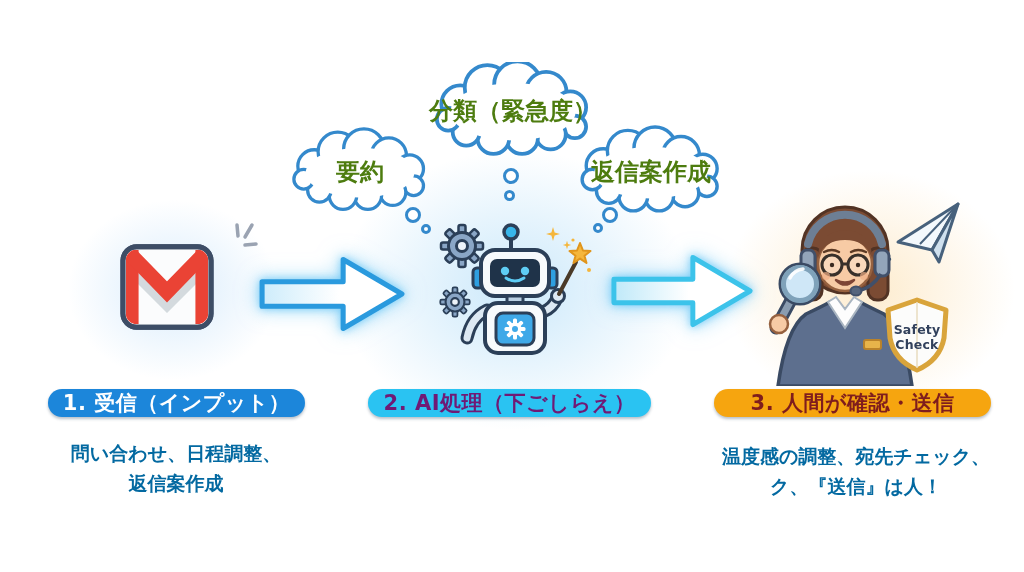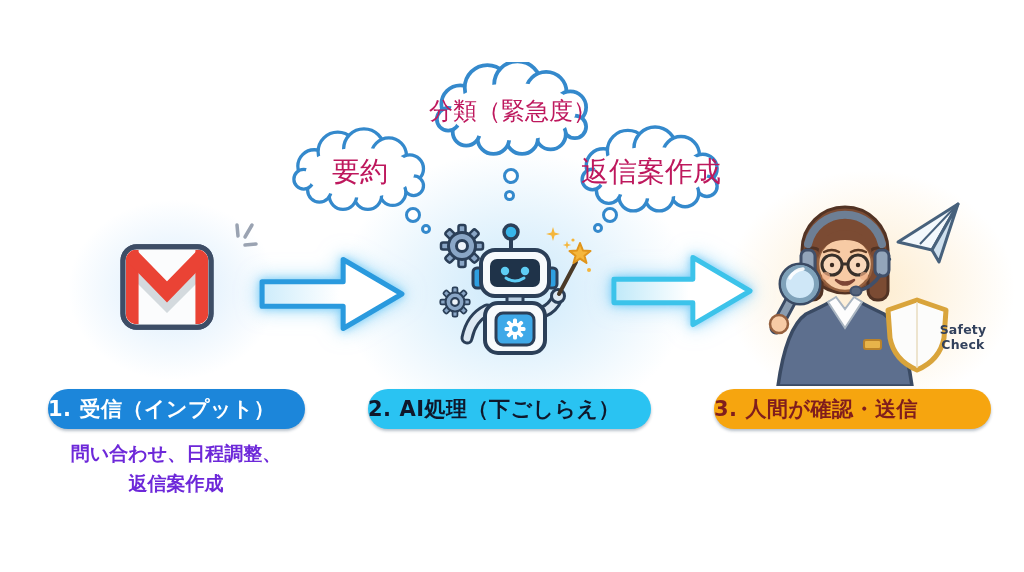--- a/index.html
+++ b/index.html
@@ -10,34 +10,34 @@
   .glow-gmail{left:68px;top:200px;width:210px;height:180px;
     background:radial-gradient(closest-side,rgba(165,210,248,.42),rgba(165,210,248,0));}
   .glow-robot{left:340px;top:150px;width:350px;height:280px;
     background:radial-gradient(closest-side,rgba(140,205,245,.45),rgba(140,205,245,0));}
   .glow-person{left:725px;top:170px;width:290px;height:240px;
     background:radial-gradient(closest-side,rgba(252,223,174,.60),rgba(252,223,174,0));}
 
   .cloud{position:absolute;}
   .cloud svg{position:absolute;inset:0;width:100%;height:100%;}
   .cloud-label{position:absolute;inset:0;display:flex;align-items:center;justify-content:center;
-    font-weight:normal;color:#be185d;}
-  .cloud-label.sm{font-size:28px;text-align:right;}
+    font-weight:bold;color:#4d7c0f;}
+  .cloud-label.sm{font-size:24px;text-align:right;}
   .cloud-label.md{font-size:24px;}
 
   .bubble-dot{position:absolute;background:#fff;border:3px solid #3489cc;border-radius:50%;box-sizing:border-box;}
 
   .arrow{position:absolute;}
   .arrow svg{filter:drop-shadow(0 0 4px rgba(110,200,245,.9)) drop-shadow(0 0 10px rgba(110,200,245,.55));}
 
   .illus{position:absolute;}
 
-  .pill{position:absolute;height:40px;border-radius:21px;display:flex;align-items:center;
+  .pill{position:absolute;height:28px;border-radius:21px;display:flex;align-items:center;justify-content:center;
     font-size:21px;font-weight:bold;box-shadow:0 2px 3px rgba(20,50,80,.30);letter-spacing:.5px;}
-  .desc{position:absolute;text-align:center;font-size:19px;font-weight:bold;line-height:30px;color:#6d28d9;}
+  .desc{position:absolute;text-align:center;font-size:19px;font-weight:bold;line-height:30px;color:#0369a1;}
 
   .badge-text{position:absolute;text-align:center;font-weight:bold;color:#32415c;
     font-size:12.5px;line-height:15px;letter-spacing:.2px;}
 </style>
 </head>
 <body>
 
 <div class="canvas">
 
   <div class="glow glow-gmail"></div>
@@ -277,33 +277,37 @@
       </g>
       <circle cx="31" cy="136" r="9" fill="#f7cba5" stroke="#96613f" stroke-width="2.5"></circle>
 
       <g>
         <path d="M169,112 L198,122 L196,150 Q192,172 169,182 Q146,172 142,150 L140,122 Z" fill="#fcfcfb" stroke="#d9a43b" stroke-width="5" stroke-linejoin="round"></path>
         <path d="M169,114 L169,180" stroke="#e9dcbf" stroke-width="1.5"></path>
       </g>
     </svg>
   </div>
 
-  <div class="badge-text" style="left:934px;top:322px;width:58px;">
+  <div class="badge-text" style="left:888px;top:322px;width:58px;">
     <div>Safety</div>
     <div>Check</div>
   </div>
 
   <div class="pill" style="left: 48px; top: 389px; width: 257px; background: rgb(28, 134, 218); color: rgb(255, 255, 255);">
     <span>1. 受信（インプット）</span>
   </div>
-  <div class="pill" style="left: 368px; top: 389px; width: 283px; background: rgb(42, 195, 242); color: #0f172a;">
+  <div class="pill" style="left: 368px; top: 389px; width: 283px; background: rgb(42, 195, 242); color: #701a75;">
     <span>2. AI処理（下ごしらえ）</span>
   </div>
   <div class="pill" style="left: 714px; top: 389px; width: 277px; background: rgb(246, 165, 15); color: #7f1d1d;">
     <span>3. 人間が確認・送信</span>
   </div>
 
   <div class="desc" style="left:26px;top:438px;width:300px;">
     <div>問い合わせ、日程調整、</div>
     <div>返信案作成</div>
   </div>
+  <div class="desc" style="left:700px;top:441px;width:312px;">
+    <div>温度感の調整、宛先チェック、</div>
+    <div>ク、『送信』は人！</div>
+  </div>
 
 </div>
 
 </body></html>

